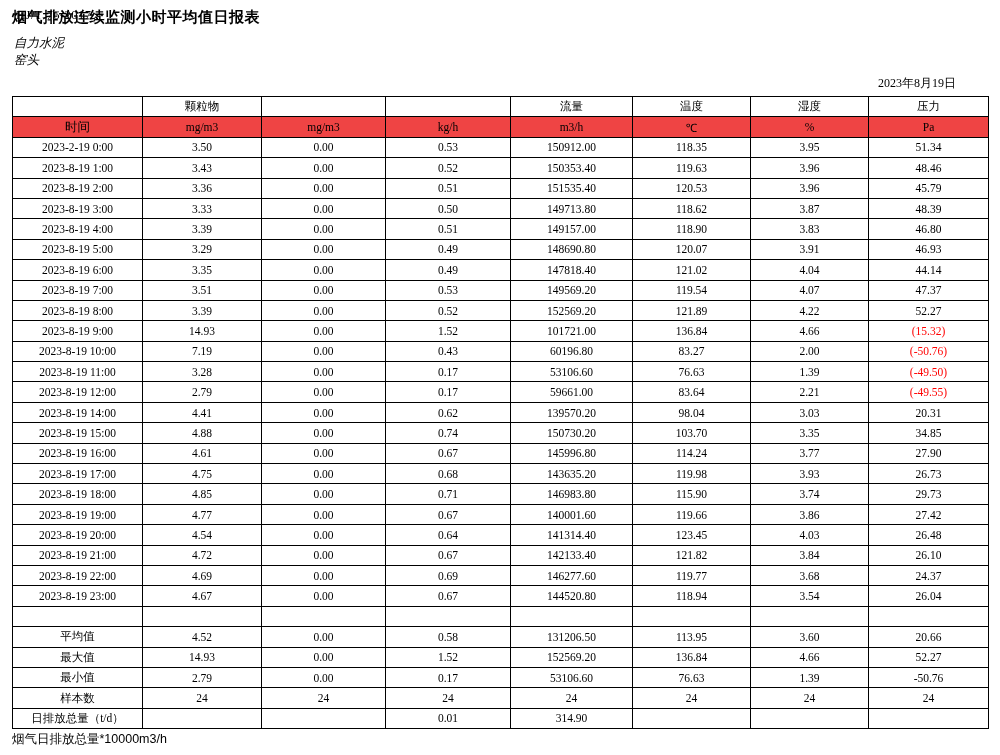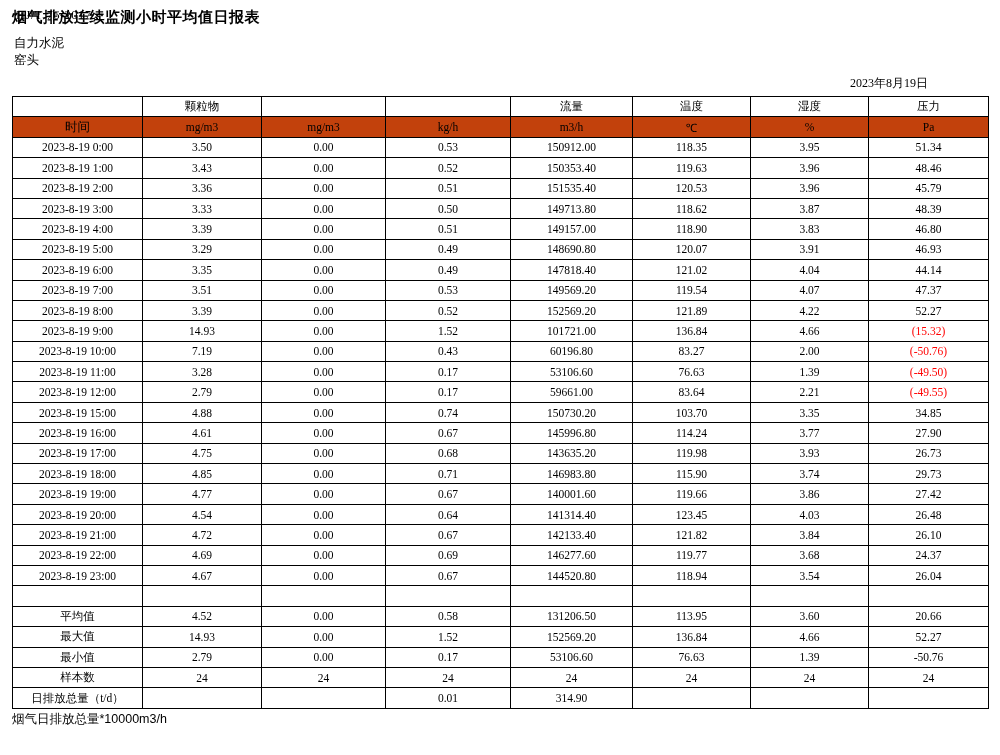--- a/index.html
+++ b/index.html
@@ -34,26 +34,27 @@
     font-weight: bold;
     margin-top: -15px;
     margin-bottom: 2px;
     letter-spacing: 0.5px;
   }
   .org-block {
     margin-top: 8px;
     font-size: 12.5px;
     line-height: 17px;
     margin-left: 2px;
+    font-style: italic;
   }
   .date-line {
     text-align: right;
     font-size: 12px;
     margin-top: 6px;
-    margin-right: 60px;
+    margin-right: 32px;
     font-family: "Liberation Serif", serif;
   }
   table.report {
     border-collapse: collapse;
     table-layout: fixed;
     width: 976px;
     margin-top: 4px;
     font-family: "Liberation Serif", serif;
   }
   table.report td, table.report th {
@@ -64,21 +65,21 @@
     height: 19.4px;
     padding: 0;
     overflow: hidden;
     white-space: nowrap;
   }
   .hdr-row td {
     height: 28px;
     font-size: 13px;
   }
   .unit-row td {
-    background: #c2410c;
+    background: #ef4444;
     height: 20px;
     font-size: 11.5px;
   }
   .unit-row td.time-hdr {
     font-size: 12.5px;
   }
   td.val-red {
     color: #ff0000;
   }
   tr.blank-row td {
@@ -140,21 +141,21 @@
           <td class="time-hdr">时间</td>
           <td>mg/m3</td>
           <td>mg/m3</td>
           <td>kg/h</td>
           <td>m3/h</td>
           <td>℃</td>
           <td>%</td>
           <td>Pa</td>
         </tr>
         <tr>
-          <td>2023-8-19 0:00</td>
+          <td>2023-2-19 0:00</td>
           <td>3.50</td>
           <td>0.00</td>
           <td>0.53</td>
           <td>150912.00</td>
           <td>118.35</td>
           <td>3.95</td>
           <td>51.34</td>
         </tr>
         <tr>
           <td>2023-8-19 1:00</td>
@@ -270,20 +271,30 @@
           <td>2023-8-19 12:00</td>
           <td>2.79</td>
           <td>0.00</td>
           <td>0.17</td>
           <td>59661.00</td>
           <td>83.64</td>
           <td>2.21</td>
           <td class="val-red">(-49.55)</td>
         </tr>
         <tr>
+          <td>2023-8-19 14:00</td>
+          <td>4.41</td>
+          <td>0.00</td>
+          <td>0.62</td>
+          <td>139570.20</td>
+          <td>98.04</td>
+          <td>3.03</td>
+          <td>20.31</td>
+        </tr>
+        <tr>
           <td>2023-8-19 15:00</td>
           <td>4.88</td>
           <td>0.00</td>
           <td>0.74</td>
           <td>150730.20</td>
           <td>103.70</td>
           <td>3.35</td>
           <td>34.85</td>
         </tr>
         <tr>

